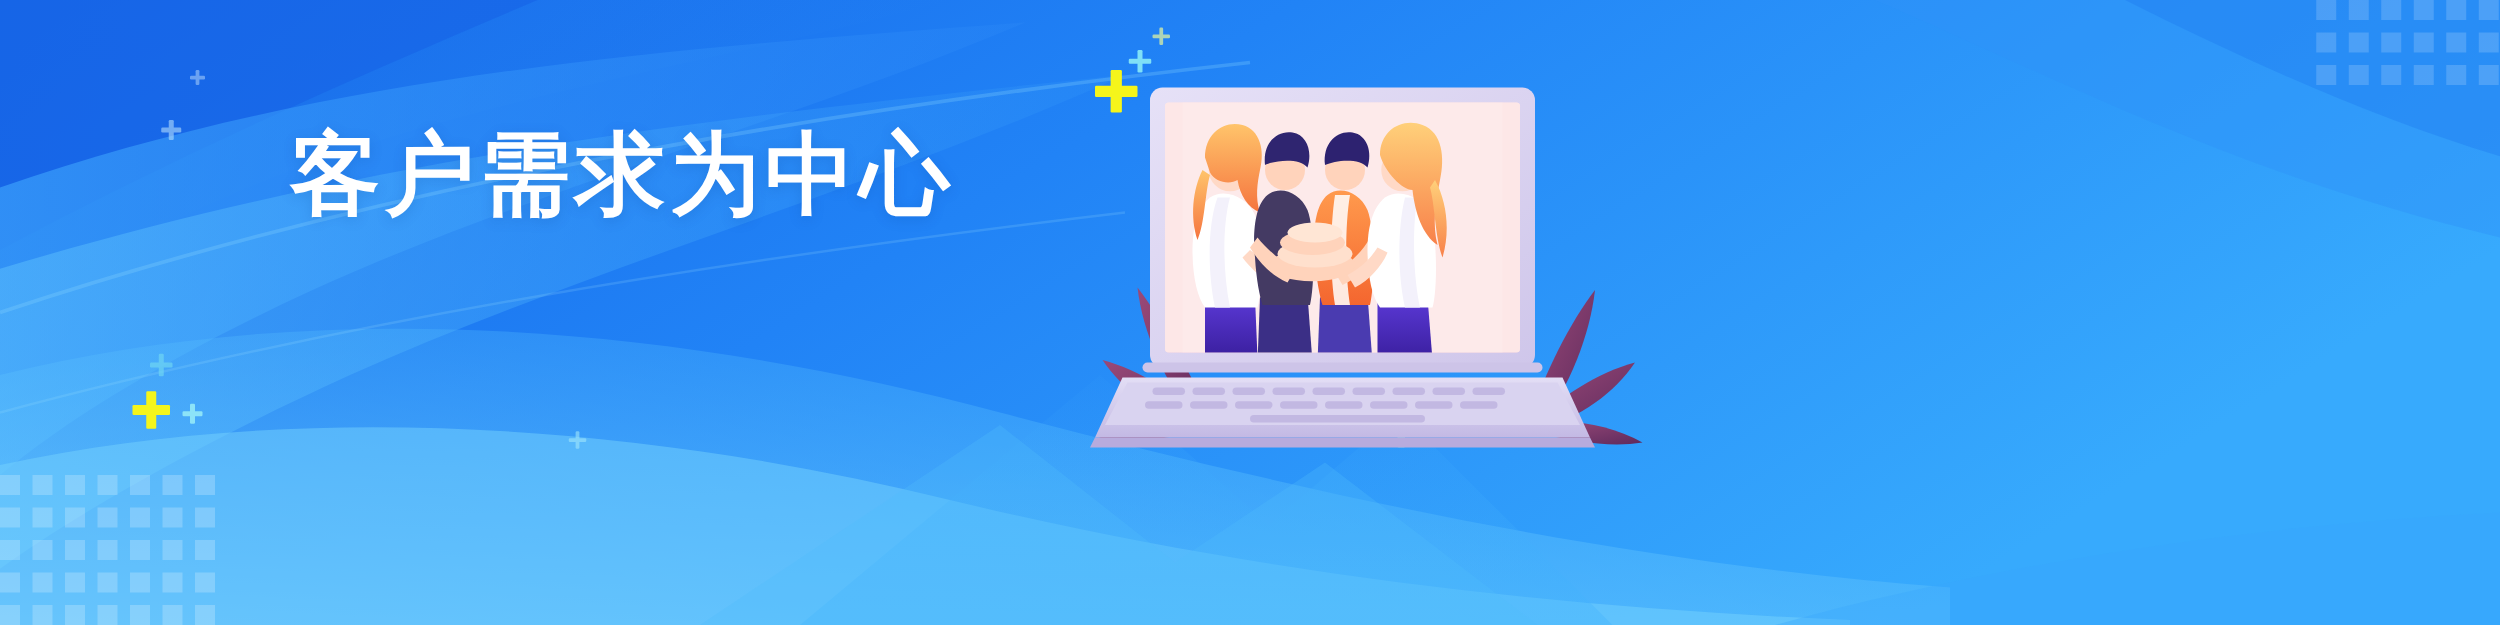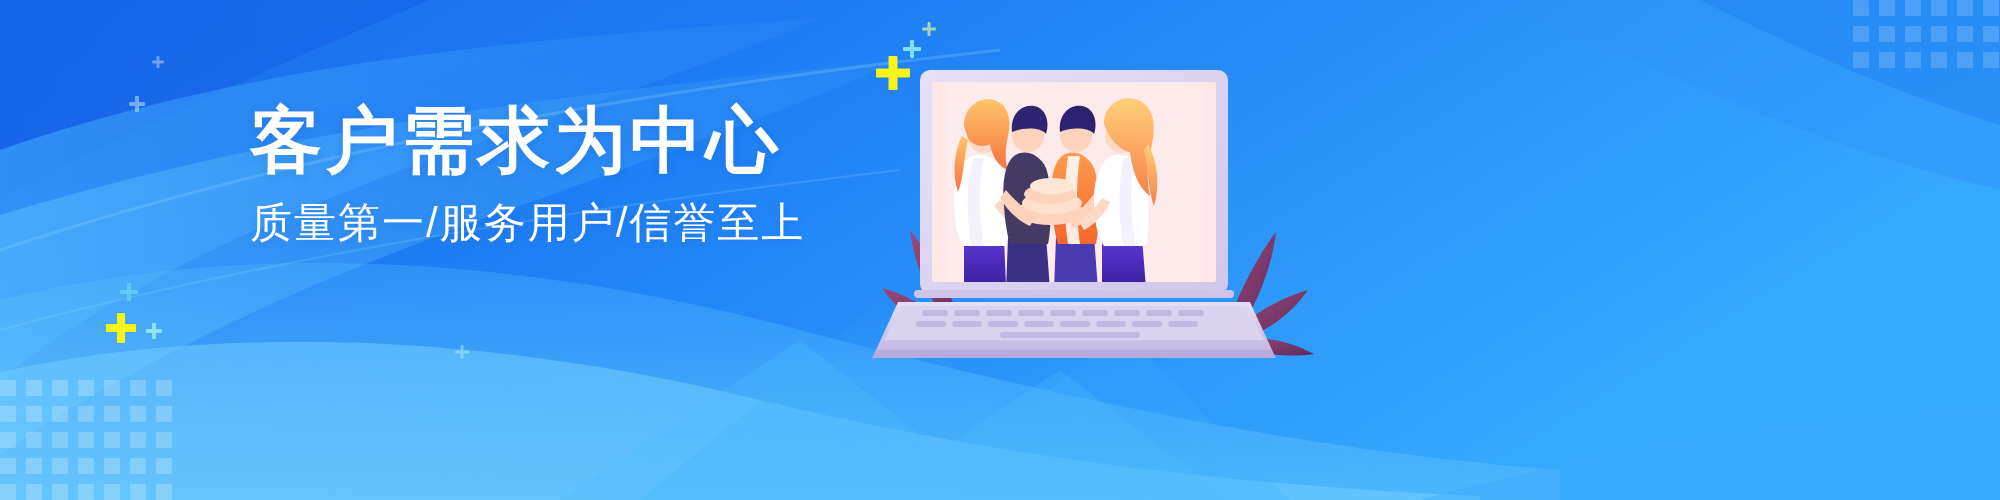--- a/index.html
+++ b/index.html
@@ -18,21 +18,21 @@
   #grid-bottomleft{left:0;bottom:0;grid-template-columns:repeat(7,16px);grid-template-rows:repeat(5,16px);}
   #grid-bottomleft i{background:rgba(255,255,255,.22);}
 
   
   .plus{position:absolute;}
   .plus::before,.plus::after{content:"";position:absolute;background:currentColor;border-radius:1px;}
   .plus::before{left:50%;top:0;width:var(--t);height:100%;transform:translateX(-50%);}
   .plus::after{top:50%;left:0;height:var(--t);width:100%;transform:translateY(-50%);}
 
   
-  #text-block{position:absolute;left:250px;top:104px;width:560px;}
+  #text-block{position:absolute;left:232px;top:104px;width:560px;}
   #headline{
     font-size:72px;line-height:1;font-weight:bold;color:#ffffff;
     letter-spacing:4px;white-space:nowrap;
     font-family:"Liberation Sans","DejaVu Sans",sans-serif;
     text-shadow:0 2px 10px rgba(10,60,150,.18);
   }
   #subtitle{
     margin-top:26px;font-size:42px;line-height:1;color:#ffffff;
     letter-spacing:2px;white-space:nowrap;font-weight:400;
     text-shadow:0 2px 8px rgba(10,60,150,.14);
@@ -164,21 +164,20 @@
   <span class="plus" style="left:1108px;top:332px;width:26px;height:26px;--t:6px;color:#6fd6f2;opacity:.75;"></span>
   <span class="plus" style="left:106px;top:313px;width:30px;height:30px;--t:8px;color:#f5f51b;"></span>
   <span class="plus" style="left:146px;top:323px;width:16px;height:16px;--t:4px;color:#8ce3f8;"></span>
   <span class="plus" style="left:120px;top:283px;width:18px;height:18px;--t:4px;color:#6ed5f3;opacity:.7;"></span>
   <span class="plus" style="left:129px;top:96px;width:16px;height:16px;--t:4px;color:#bfe6ff;opacity:.55;"></span>
   <span class="plus" style="left:152px;top:56px;width:12px;height:12px;--t:3px;color:#cfeaff;opacity:.45;"></span>
   <span class="plus" style="left:455px;top:345px;width:14px;height:14px;--t:3px;color:#9fe6fb;opacity:.6;"></span>
 
   <div id="text-block">
     <div id="headline">客户需求为中心</div>
-    <div id="subtitle">质量第一/服务用户/信誉至上</div>
   </div>
 
   <div id="illustration">
     <svg viewBox="0 0 430 320">
       <defs>
         <linearGradient id="scr" x1="0" y1="0" x2="0" y2="1">
           <stop offset="0%" stop-color="#fde6e6"></stop>
           <stop offset="100%" stop-color="#fbd9de"></stop>
         </linearGradient>
         <linearGradient id="bezel" x1="0" y1="0" x2="1" y2="1">

